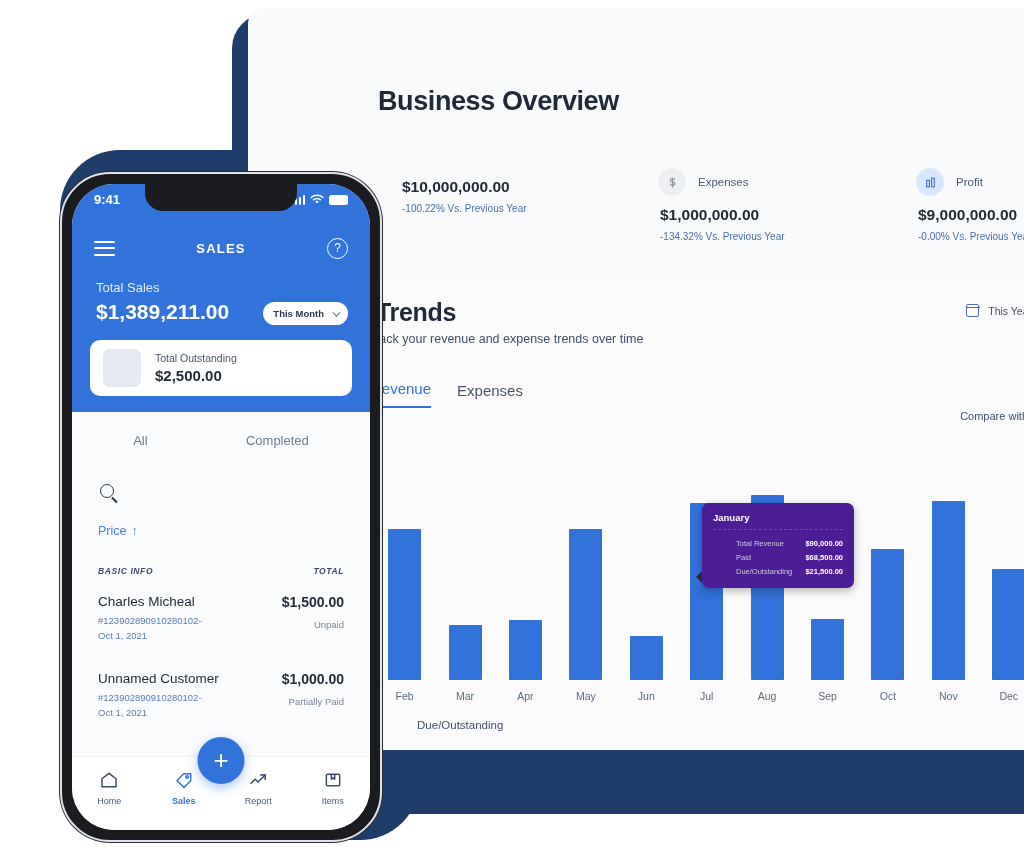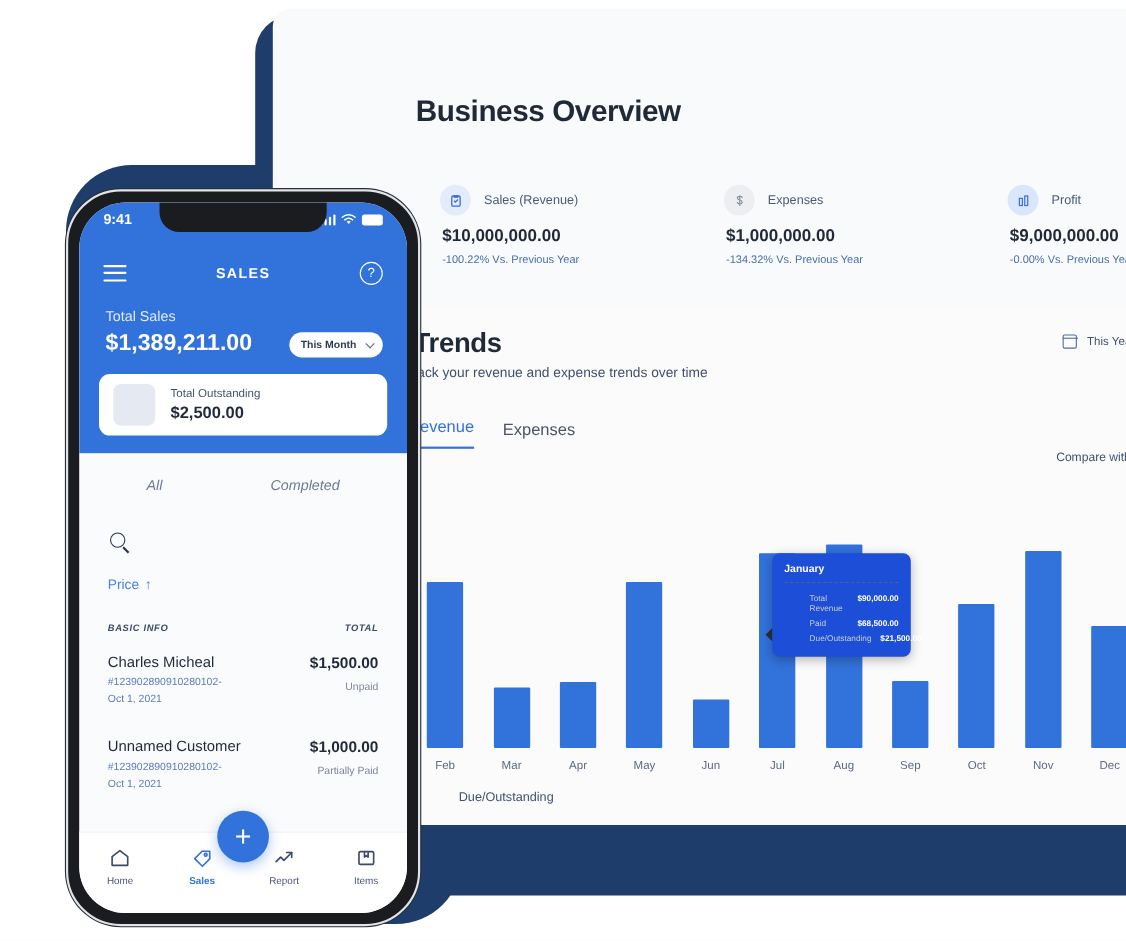--- a/index.html
+++ b/index.html
@@ -121,21 +121,21 @@
   .legend {
     position: absolute; left: 70px; top: 278px;
     display: flex; align-items: center; gap: 52px;
   }
   .lg { display: flex; align-items: center; gap: 11px; font-size: 11.5px; color: #3f5270; }
   .dot { width: 13px; height: 13px; border-radius: 50%; background: #3272db; flex: none; }
 
   
   .tip {
     position: absolute; left: 454px; top: 495px;
-    width: 126px; background: #1d4ed8;
+    width: 152px; background: #4c1d95;
     border-radius: 7px; padding: 9px 11px 10px;
     box-shadow: 0 3px 10px rgba(0,0,0,.28);
   }
   .tip::after {
     content: ""; position: absolute; left: -6px; top: 68px;
     border: 6px solid transparent; border-right-color: #272a31; border-left: 0;
   }
   .tip-title { font-size: 9.5px; font-weight: bold; color: #fff; padding-bottom: 6px; }
   .tip-rule { border-top: 1px dashed #5b6069; margin-bottom: 6px; }
   .tip-row {
@@ -200,21 +200,21 @@
     position: absolute; left: 18px; right: 18px; top: 156px; z-index: 3;
     background: #fff; border-radius: 10px; height: 56px;
     display: flex; align-items: center; gap: 14px; padding: 0 13px;
   }
   .out-thumb { width: 38px; height: 38px; border-radius: 7px; background: #e4e9f2; flex: none; }
   .out-label { font-size: 10.5px; color: #46556e; }
   .out-value { font-size: 15px; font-weight: bold; color: #1f2937; margin-top: 3px; }
 
   .filters {
     position: absolute; left: 0; top: 240px; width: 100%;
-    display: flex; justify-content: space-around; padding: 0 12px; font-style: italic;
+    display: flex; justify-content: space-around; padding: 0 12px;
   }
   .fchip { font-size: 13px; color: #6c7a93; padding: 9px 17px; border-radius: 18px; }
   .fchip.active { background: #3272db; color: #fff; font-weight: bold; }
 
   .search-ico {
     position: absolute; left: 28px; top: 300px;
     width: 14px; height: 14px; border: 1.8px solid #2b3648; border-radius: 50%;
   }
   .search-ico::after {
     content: ""; position: absolute; right: -5px; bottom: -4px;
@@ -261,30 +261,20 @@
 
   <div class="navy-slab"></div>
   <div class="navy-foot"></div>
 
   <div class="desktop">
 
     <div class="dash-title">Business Overview</div>
 
     <div class="stats">
       <div class="stat">
-        <div class="stat-head">
-          <div class="stat-ico ico-sales">
-            <svg width="13" height="13" viewBox="0 0 24 24" fill="none" stroke="currentColor" stroke-width="2.2">
-              <rect x="5" y="4" width="14" height="17" rx="2"></rect>
-                <path d="M9 4h6v2H9z" fill="currentColor"></path>
-              <path d="M9 12l2.2 2.2L15.5 10"></path>
-            </svg>
-          </div>
-          <div class="stat-label">Sales (Revenue)</div>
-        </div>
         <div class="stat-value">$10,000,000.00</div>
         <div class="stat-delta">-100.22% Vs. Previous Year</div>
       </div>
 
       <div class="stat">
         <div class="stat-head">
           <div class="stat-ico ico-exp">
             <svg width="13" height="13" viewBox="0 0 24 24" fill="none" stroke="currentColor" stroke-width="2">
               <path d="M12 3v18"></path>
                 <path d="M16 7.5c0-1.9-1.8-3-4-3s-4 1.1-4 3 1.8 2.7 4 3.2 4 1.3 4 3.3-1.8 3-4 3-4-1.1-4-3"></path>

